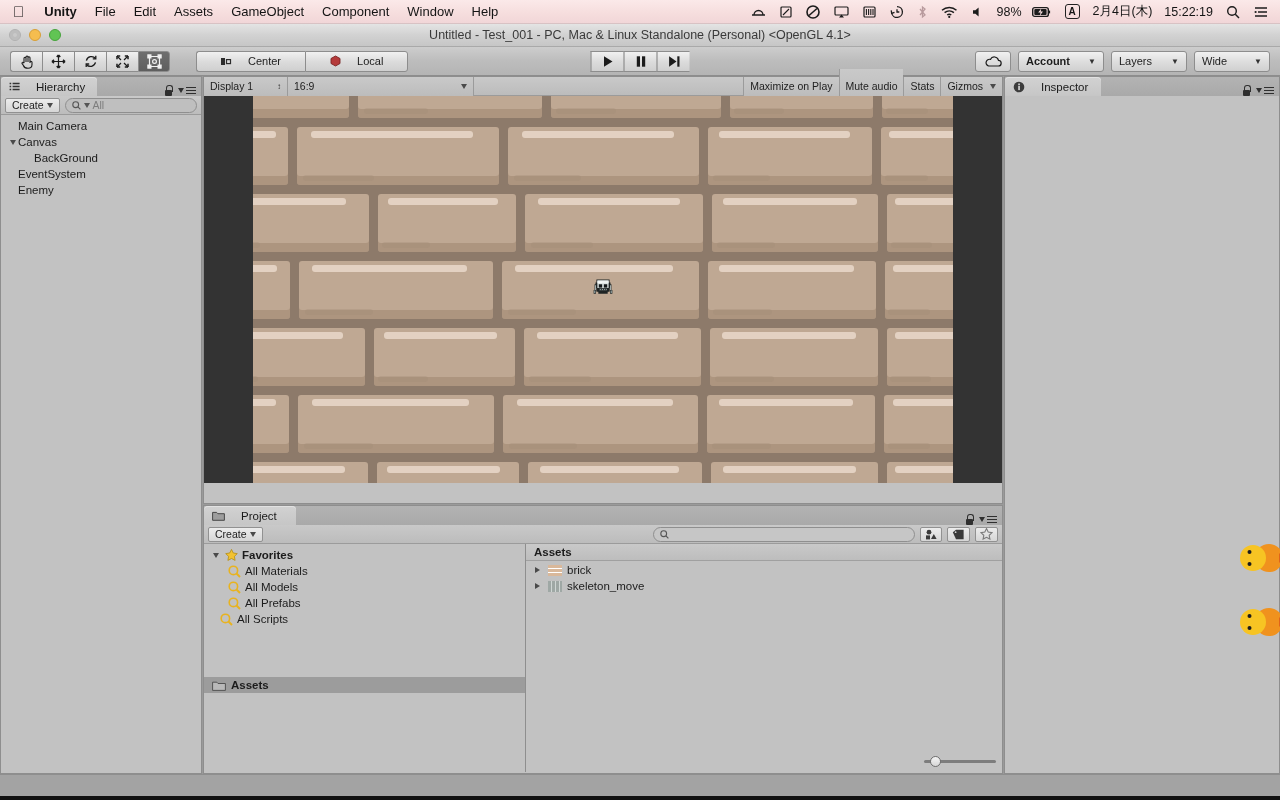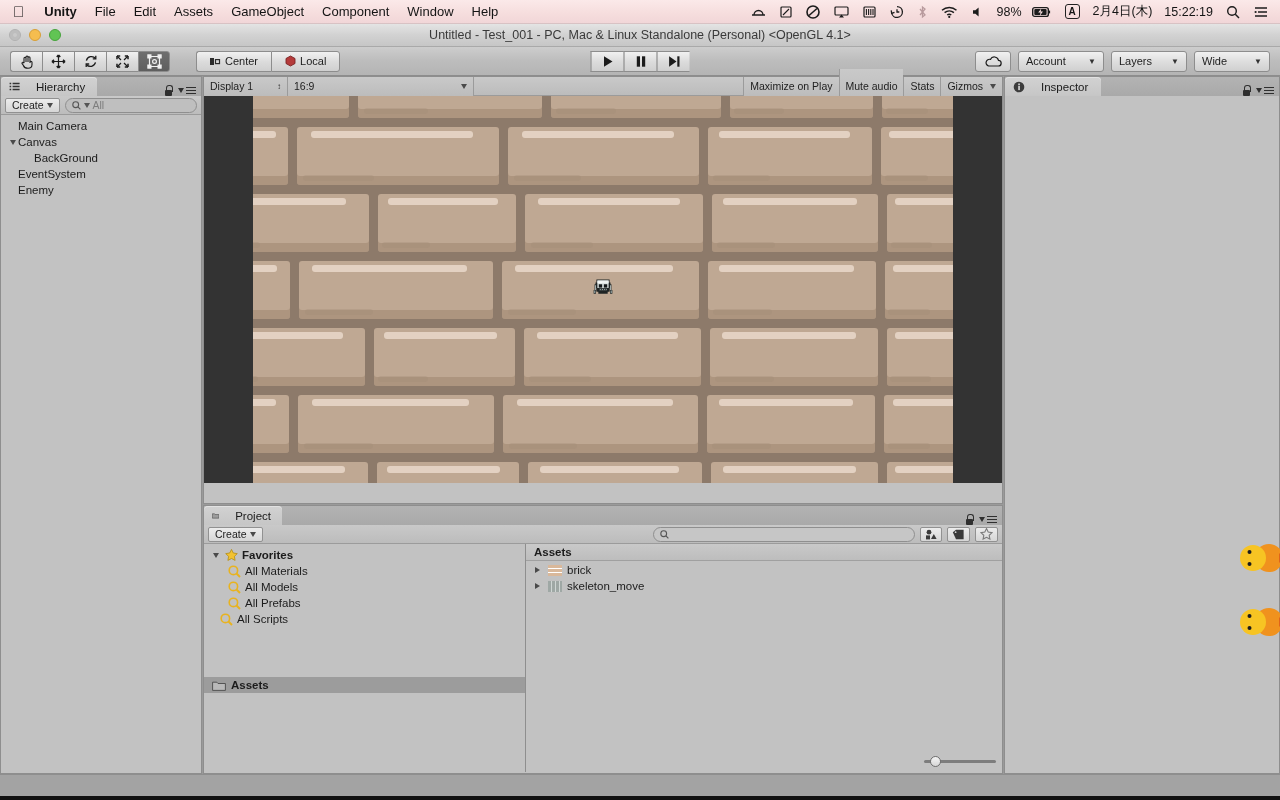--- a/index.html
+++ b/index.html
@@ -65,21 +65,21 @@
     background: linear-gradient(180deg,#f1f1f1 0%,#dcdcdc 50%,#cfcfcf 100%);
     border: 1px solid #8d8d8d; border-right-width: 0;
     display: flex; align-items: center; justify-content: center;
     font-size: 11px; color: #1d1d1d;
   }
   .btngrp .tbtn:first-child { border-radius: 3px 0 0 3px; }
   .btngrp .tbtn:last-child { border-radius: 0 3px 3px 0; border-right-width: 1px; }
   .tbtn.active { background: linear-gradient(180deg,#6e6e6e 0%,#5e5e5e 100%); }
   .tbtn.active svg { stroke: #f0f0f0; }
   .tbtn svg { display:block; }
-  .lbl-btn { gap: 4px; padding: 0 13px; }
+  .lbl-btn { gap: 16px; padding: 0 24px; }
   .playgrp { position: absolute; left: 50%; transform: translateX(-50%); display: flex; }
   .playgrp .tbtn { min-width: 33px; }
   .right-tools { margin-left: auto; display: flex; align-items: center;
                  gap: 7px; padding-right: 10px; }
   .popbtn {
     height: 21px; padding: 0 7px; min-width: 56px;
     background: linear-gradient(180deg,#f1f1f1 0%,#dedede 50%,#d0d0d0 100%);
     border: 1px solid #8d8d8d; border-radius: 3px;
     display: flex; align-items: center; gap: 6px;
     font-size: 11px; color: #1d1d1d;
@@ -398,21 +398,21 @@
           </svg>
       </div>
     </div>
 
     <div class="right-tools">
       <div class="popbtn" style="min-width:36px;justify-content:center;">
         <svg width="17" height="11" viewBox="0 0 17 11" fill="none" stroke="#1c1c1c" stroke-width="1.2">
             <path d="M3.6 10h9.6a2.8 2.8 0 0 0 .3-5.6A4.3 4.3 0 0 0 5.4 3.4 3.3 3.3 0 0 0 3.6 10z"></path>
           </svg>
       </div>
-      <div class="popbtn" style="min-width:86px;">
+      <div class="popbtn" style="min-width:86px;font-weight:bold;">
         <span>Account</span>
         <span class="caret">▼</span>
       </div>
       <div class="popbtn" style="min-width:76px;">
         <span>Layers</span>
         <span class="caret">▼</span>
       </div>
       <div class="popbtn" style="min-width:76px;">
         <span>Wide</span>
         <span class="caret">▼</span>
@@ -571,21 +571,21 @@
             <path d="M6.6 18.6h1.2v2.8H6.6zM24.2 18.6h1.2v2.8h-1.2z" fill="#9aa6a6"></path>
             <path d="M11 9.4h4v1.1h-4z" fill="#f7fbfa"></path>
           </g>
         </svg>
       </div>
     </div>
   </div>
 
   <div class="panel" id="project">
     <div class="tabrow">
-      <div class="tab sel" style="width:78px;">
+      <div class="tab sel" style="width:92px;">
         <svg width="13" height="11" viewBox="0 0 13 11">
             <path d="M0.6 2.4h4l1.2 1.3h6.6v6.6H0.6z" fill="#9d9d9d" stroke="#3c3c3c" stroke-width="0.9"></path>
           </svg>
         <span>Project</span>
       </div>
       <div class="tabtools">
         <div class="lock"></div>
         <div style="display:flex;align-items:center;gap:2px;">
           <span class="tri-d" style="border-top-color:#2f2f2f;"></span>
           <span class="hamb">

